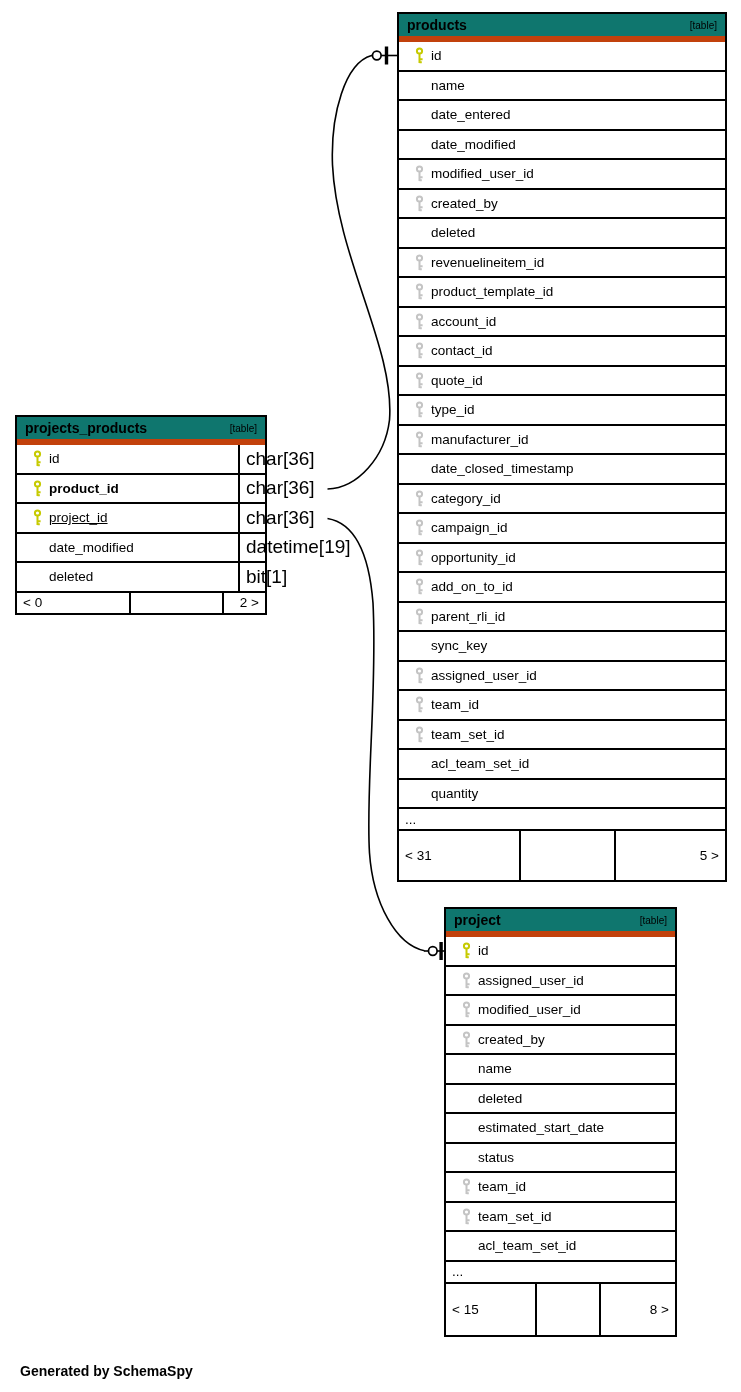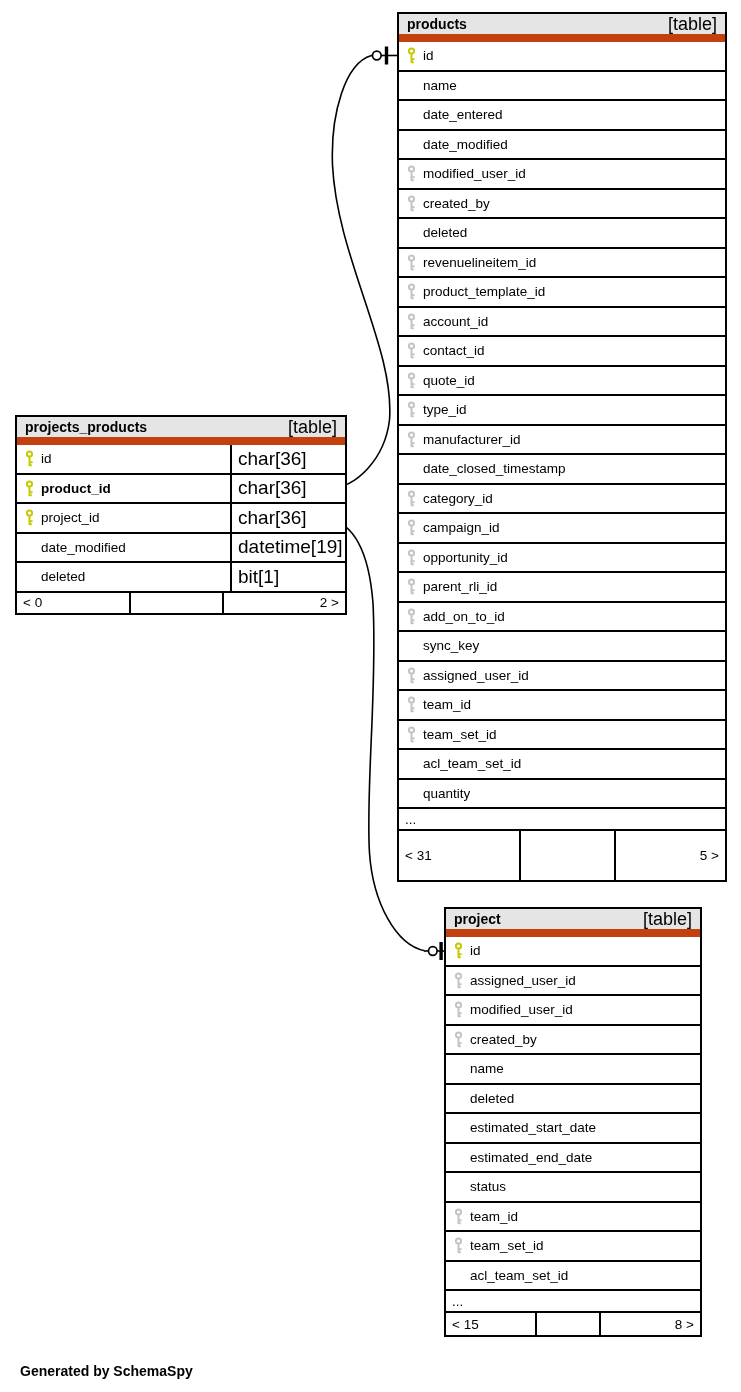--- a/index.html
+++ b/index.html
@@ -12,30 +12,30 @@
     position:absolute; left:0; top:0; width:741px; height:1392px;
     pointer-events:none;
   }
   .table-box {
     position:absolute; box-sizing:border-box;
     border:2px solid #000; background:#fff;
     display:flex; flex-direction:column;
   }
   .t-header {
     height:28px; flex:0 0 28px; box-sizing:border-box;
-    border-bottom:8px solid #c2410c; background:#e5e5e5;
+    border-bottom:6px solid #c2410c; background:#0f766e;
     display:flex; align-items:center; justify-content:space-between;
     padding:0 8px;
   }
   .t-name { font-weight:bold; font-size:14px; }
-  .t-tag  { font-size:18px; }
+  .t-tag  { font-size:10px; }
   .t-row {
     height:29.5px; flex:0 0 29.5px; box-sizing:border-box;
     border-bottom:2px solid #000;
-    display:flex; align-items:stretch; background:#fff;
+    display:flex; align-items:stretch; background:#fff;padding-left:8px;
   }
   .name-cell {
     display:flex; align-items:center; padding-left:8px;
     flex:1; min-width:0;
   }
   .key-slot { width:16px; flex:0 0 16px; display:flex; align-items:center; }
   .c-name { font-size:13.5px; white-space:nowrap; }
   .type-cell {
     box-sizing:border-box; border-left:2px solid #000;
     display:flex; align-items:center; padding-left:6px;
@@ -67,21 +67,21 @@
   </g>
   <g>
     <path d="M327.5 518.5 C354 523 369 553 373 603 C377.5 688 365.5 788 369.5 853 C373 903 396 945 424.5 950.8" fill="none" stroke="#000" stroke-width="1.6"></path>
     <line x1="424" y1="951" x2="444" y2="951" stroke="#000" stroke-width="1.6"></line>
     <circle cx="432.8" cy="951" r="4.3" fill="#fff" stroke="#000" stroke-width="1.7"></circle>
     <rect x="439.4" y="942" width="3.4" height="18" fill="#000"></rect>
   </g>
 </svg>
 
 <div id="diagram">
-    <div class="table-box" style="left: 15px; top: 415px; width: 332px; height: 200px;">
+    <div class="table-box" style="left: 15px; top: 415px; width: 252px; height: 200px;">
       <div class="t-header">
         <span class="t-name">projects_products</span>
         <span class="t-tag">[table]</span>
       </div>
       <div class="t-row">
         <div class="name-cell" style="flex: 0 0 205px;">
           <span class="key-slot">
             <svg width="9" height="17" viewBox="0 0 9 17">
               <circle cx="4.5" cy="4" r="2.6" fill="none" stroke="#c6ca00" stroke-width="2"></circle>
               <path d="M4.5 6.6 L4.5 16 M4.5 12.3 L7.6 12.3 M4.5 15.2 L6.8 15.2" stroke="#c6ca00" stroke-width="2" fill="none"></path>
@@ -97,21 +97,21 @@
             <svg width="9" height="17" viewBox="0 0 9 17">
               <circle cx="4.5" cy="4" r="2.6" fill="none" stroke="#c6ca00" stroke-width="2"></circle>
               <path d="M4.5 6.6 L4.5 16 M4.5 12.3 L7.6 12.3 M4.5 15.2 L6.8 15.2" stroke="#c6ca00" stroke-width="2" fill="none"></path>
             </svg>
           </span>
           <span class="c-name">product_id</span>
         </div>
         <div class="type-cell" style="flex: 1 1 0%;">char[36]</div>
       </div>
       <div class="t-row">
-        <div class="name-cell" style="flex: 0 0 205px;">
+        <div class="name-cell" style="flex: 0 0 205px; text-decoration: underline;">
           <span class="key-slot">
             <svg width="9" height="17" viewBox="0 0 9 17">
               <circle cx="4.5" cy="4" r="2.6" fill="none" stroke="#c6ca00" stroke-width="2"></circle>
               <path d="M4.5 6.6 L4.5 16 M4.5 12.3 L7.6 12.3 M4.5 15.2 L6.8 15.2" stroke="#c6ca00" stroke-width="2" fill="none"></path>
             </svg>
           </span>
           <span class="c-name">project_id</span>
         </div>
         <div class="type-cell" style="flex: 1 1 0%;">char[36]</div>
       </div>
@@ -314,32 +314,32 @@
         </div>
       </div>
       <div class="t-row">
         <div class="name-cell">
           <span class="key-slot">
             <svg width="9" height="17" viewBox="0 0 9 17">
               <circle cx="4.5" cy="4" r="2.6" fill="none" stroke="#c4c4c4" stroke-width="2"></circle>
               <path d="M4.5 6.6 L4.5 16 M4.5 12.3 L7.6 12.3 M4.5 15.2 L6.8 15.2" stroke="#c4c4c4" stroke-width="2" fill="none"></path>
             </svg>
           </span>
+          <span class="c-name">add_on_to_id</span>
+        </div>
+      </div>
+      <div class="t-row">
+        <div class="name-cell">
+          <span class="key-slot">
+            <svg width="9" height="17" viewBox="0 0 9 17">
+              <circle cx="4.5" cy="4" r="2.6" fill="none" stroke="#c4c4c4" stroke-width="2"></circle>
+              <path d="M4.5 6.6 L4.5 16 M4.5 12.3 L7.6 12.3 M4.5 15.2 L6.8 15.2" stroke="#c4c4c4" stroke-width="2" fill="none"></path>
+            </svg>
+          </span>
           <span class="c-name">parent_rli_id</span>
-        </div>
-      </div>
-      <div class="t-row">
-        <div class="name-cell">
-          <span class="key-slot">
-            <svg width="9" height="17" viewBox="0 0 9 17">
-              <circle cx="4.5" cy="4" r="2.6" fill="none" stroke="#c4c4c4" stroke-width="2"></circle>
-              <path d="M4.5 6.6 L4.5 16 M4.5 12.3 L7.6 12.3 M4.5 15.2 L6.8 15.2" stroke="#c4c4c4" stroke-width="2" fill="none"></path>
-            </svg>
-          </span>
-          <span class="c-name">add_on_to_id</span>
         </div>
       </div>
       <div class="t-row">
         <div class="name-cell">
           <span class="key-slot"></span>
           <span class="c-name">sync_key</span>
         </div>
       </div>
       <div class="t-row">
         <div class="name-cell">
@@ -386,21 +386,21 @@
           <span class="c-name">quantity</span>
         </div>
       </div>
       <div class="t-ellipsis">...</div>
       <div class="t-footer">
         <div class="f-cell c1" style="flex: 0 0 120px;">&lt; 31</div>
         <div class="f-cell c2" style="flex: 0 0 95px;"></div>
         <div class="f-cell c3">5 &gt;</div>
       </div>
     </div>
-    <div class="table-box" style="left: 444px; top: 907px; width: 258px; height: 430px;">
+    <div class="table-box" style="left: 444px; top: 907px; width: 233px; height: 430px;">
       <div class="t-header">
         <span class="t-name">project</span>
         <span class="t-tag">[table]</span>
       </div>
       <div class="t-row">
         <div class="name-cell">
           <span class="key-slot">
             <svg width="9" height="17" viewBox="0 0 9 17">
               <circle cx="4.5" cy="4" r="2.6" fill="none" stroke="#c6ca00" stroke-width="2"></circle>
               <path d="M4.5 6.6 L4.5 16 M4.5 12.3 L7.6 12.3 M4.5 15.2 L6.8 15.2" stroke="#c6ca00" stroke-width="2" fill="none"></path>
@@ -451,26 +451,20 @@
       <div class="t-row">
         <div class="name-cell">
           <span class="key-slot"></span>
           <span class="c-name">deleted</span>
         </div>
       </div>
       <div class="t-row">
         <div class="name-cell">
           <span class="key-slot"></span>
           <span class="c-name">estimated_start_date</span>
-        </div>
-      </div>
-      <div class="t-row">
-        <div class="name-cell">
-          <span class="key-slot"></span>
-          <span class="c-name">estimated_end_date</span>
         </div>
       </div>
       <div class="t-row">
         <div class="name-cell">
           <span class="key-slot"></span>
           <span class="c-name">status</span>
         </div>
       </div>
       <div class="t-row">
         <div class="name-cell">

